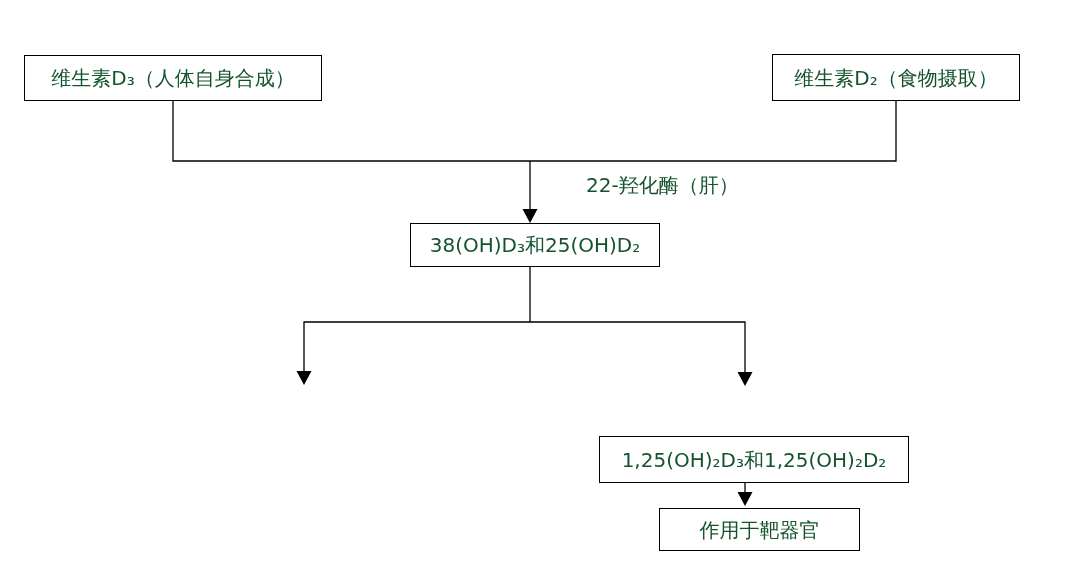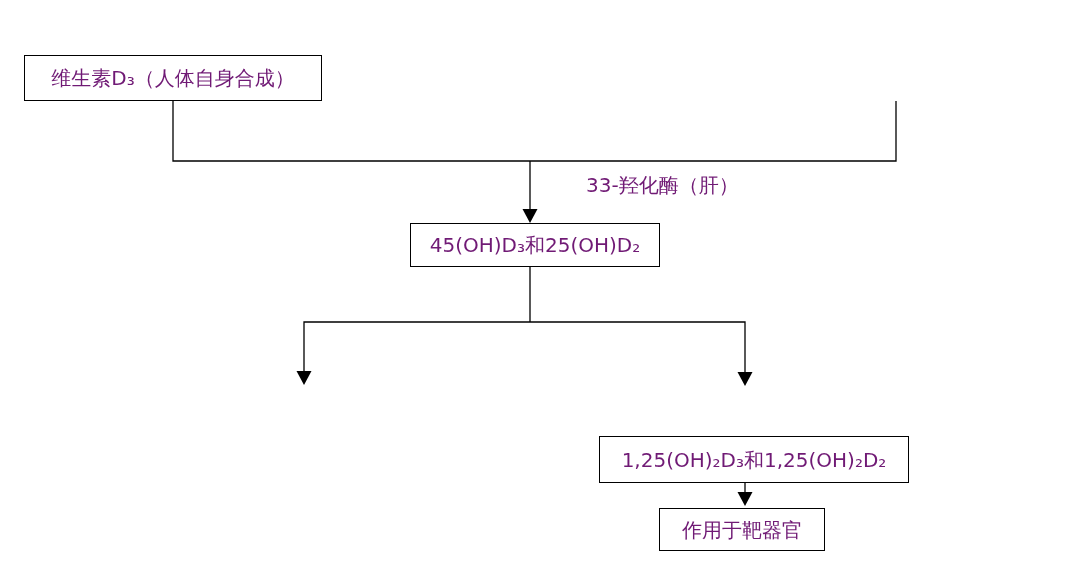--- a/index.html
+++ b/index.html
@@ -6,21 +6,21 @@
     margin: 0;
     padding: 0;
     background: #ffffff;
   }
   .canvas {
     position: relative;
     width: 1074px;
     height: 578px;
     background: #ffffff;
     font-family: "DejaVu Sans", sans-serif;
-    color: #701a75;
+    color: #14532d;
     overflow: hidden;
   }
   .connectors {
     position: absolute;
     left: 0;
     top: 0;
     width: 1074px;
     height: 578px;
   }
   .node {
@@ -33,21 +33,21 @@
     justify-content: center;
     font-size: 20px;
     line-height: 1;
     white-space: nowrap;
   }
   .node-vitamin-d3 { left: 24px;  top: 55px;  width: 298px; height: 46px; }
   .node-vitamin-d2 { left: 772px; top: 54px;  width: 248px; height: 47px; }
   .node-25oh       { left: 410px; top: 223px; width: 250px; height: 44px; }
   .node-2425oh     { left: 152px; top: 387px; width: 340px; height: 46px; }
   .node-125oh      { left: 599px; top: 388px; width: 310px; height: 47px; margin-top: 48px; }
-  .node-target     { left: 659px; top: 508px; width: 166px; height: 43px; }
+  .node-target     { left: 659px; top: 508px; width: 201px; height: 43px; }
   .edge-label {
     position: absolute;
     left: 586px;
     top: 173px;
     font-size: 20px;
     line-height: 1.2;
     white-space: nowrap;
   }
 </style>
 </head>
@@ -65,23 +65,24 @@
     <path d="M530 267 V322 M304 372 V322 H745 V373" fill="none" stroke="#000000" stroke-width="1.3"></path>
     <polygon points="296.5,371 311.5,371 304,385" fill="#000000"></polygon>
     <polygon points="737.5,372 752.5,372 745,386" fill="#000000"></polygon>
 
     <path d="M745 436 V493" fill="none" stroke="#000000" stroke-width="1.3"></path>
     <polygon points="737.5,492 752.5,492 745,506" fill="#000000"></polygon>
   </svg>
 
   <div class="node node-vitamin-d3">维生素D₃（人体自身合成）</div>
 
+  <div class="node node-vitamin-d2">维生素D₂（食物摄取）</div>
 
-  <div class="edge-label">33-羟化酶（肝）</div>
+  <div class="edge-label">22-羟化酶（肝）</div>
 
-  <div class="node node-25oh">45(OH)D₃和25(OH)D₂</div>
+  <div class="node node-25oh">38(OH)D₃和25(OH)D₂</div>
 
 
   <div class="node node-125oh">1,25(OH)₂D₃和1,25(OH)₂D₂</div>
 
   <div class="node node-target">作用于靶器官</div>
 
 </div>
 
 </body></html>

